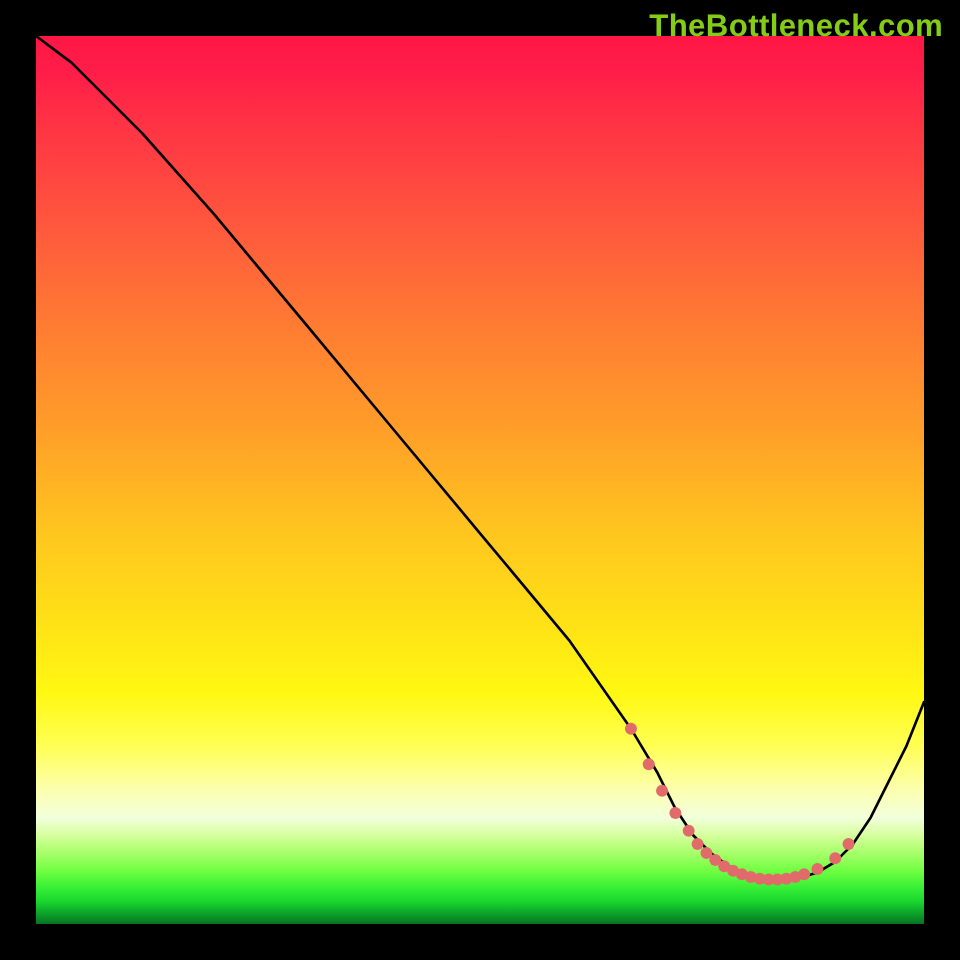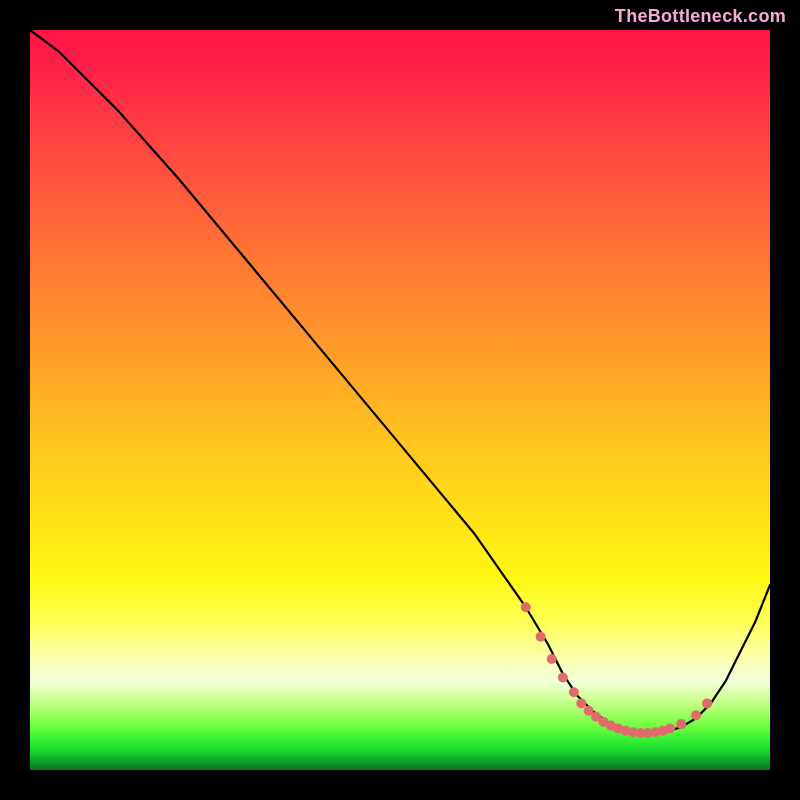--- a/index.html
+++ b/index.html
@@ -14,22 +14,22 @@
   .frame {
     position: relative;
     width: 800px;
     height: 800px;
     background: #000000;
   }
   .watermark {
     position: absolute;
     top: 6px;
     right: 14px;
-    color: #f9a8d4;
-    font-size: 18px;
+    color: #84cc16;
+    font-size: 26px;
     font-weight: 600;
     letter-spacing: 0.3px;
     z-index: 10;
     margin-left: 16px;
   }
   .plot-area {
     position: absolute;
     left: 30px;
     top: 30px;
     width: 740px;

